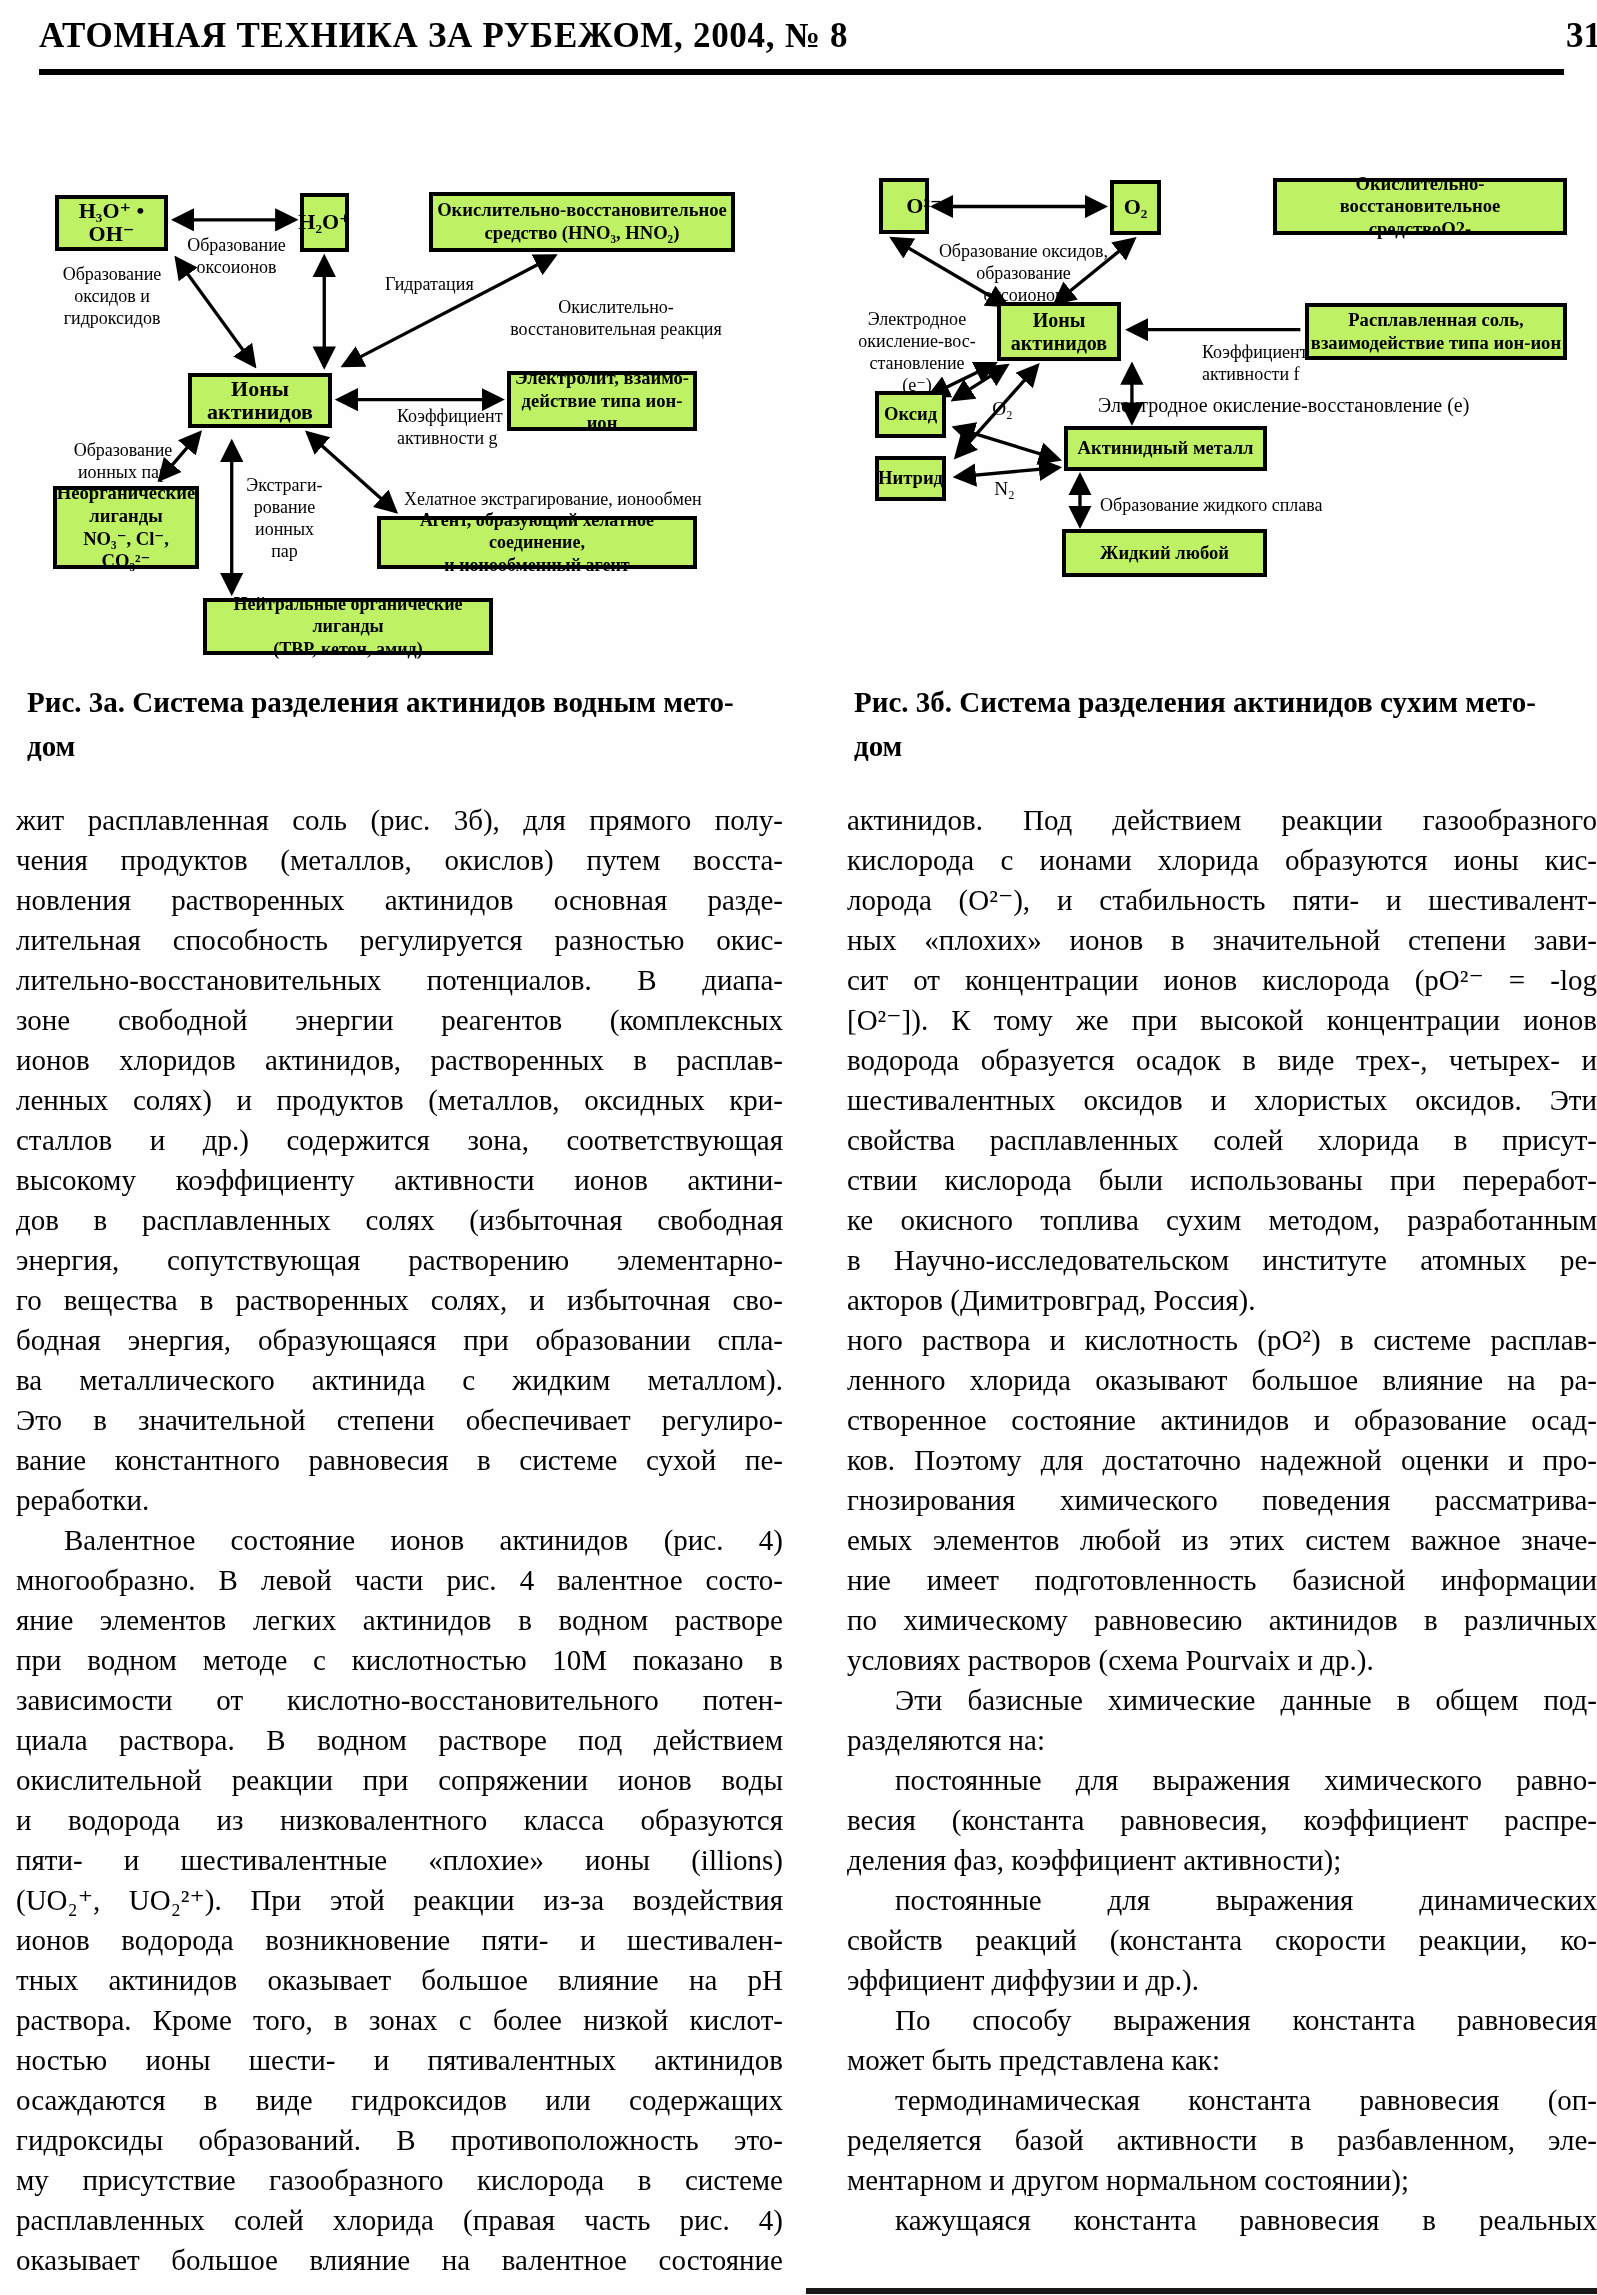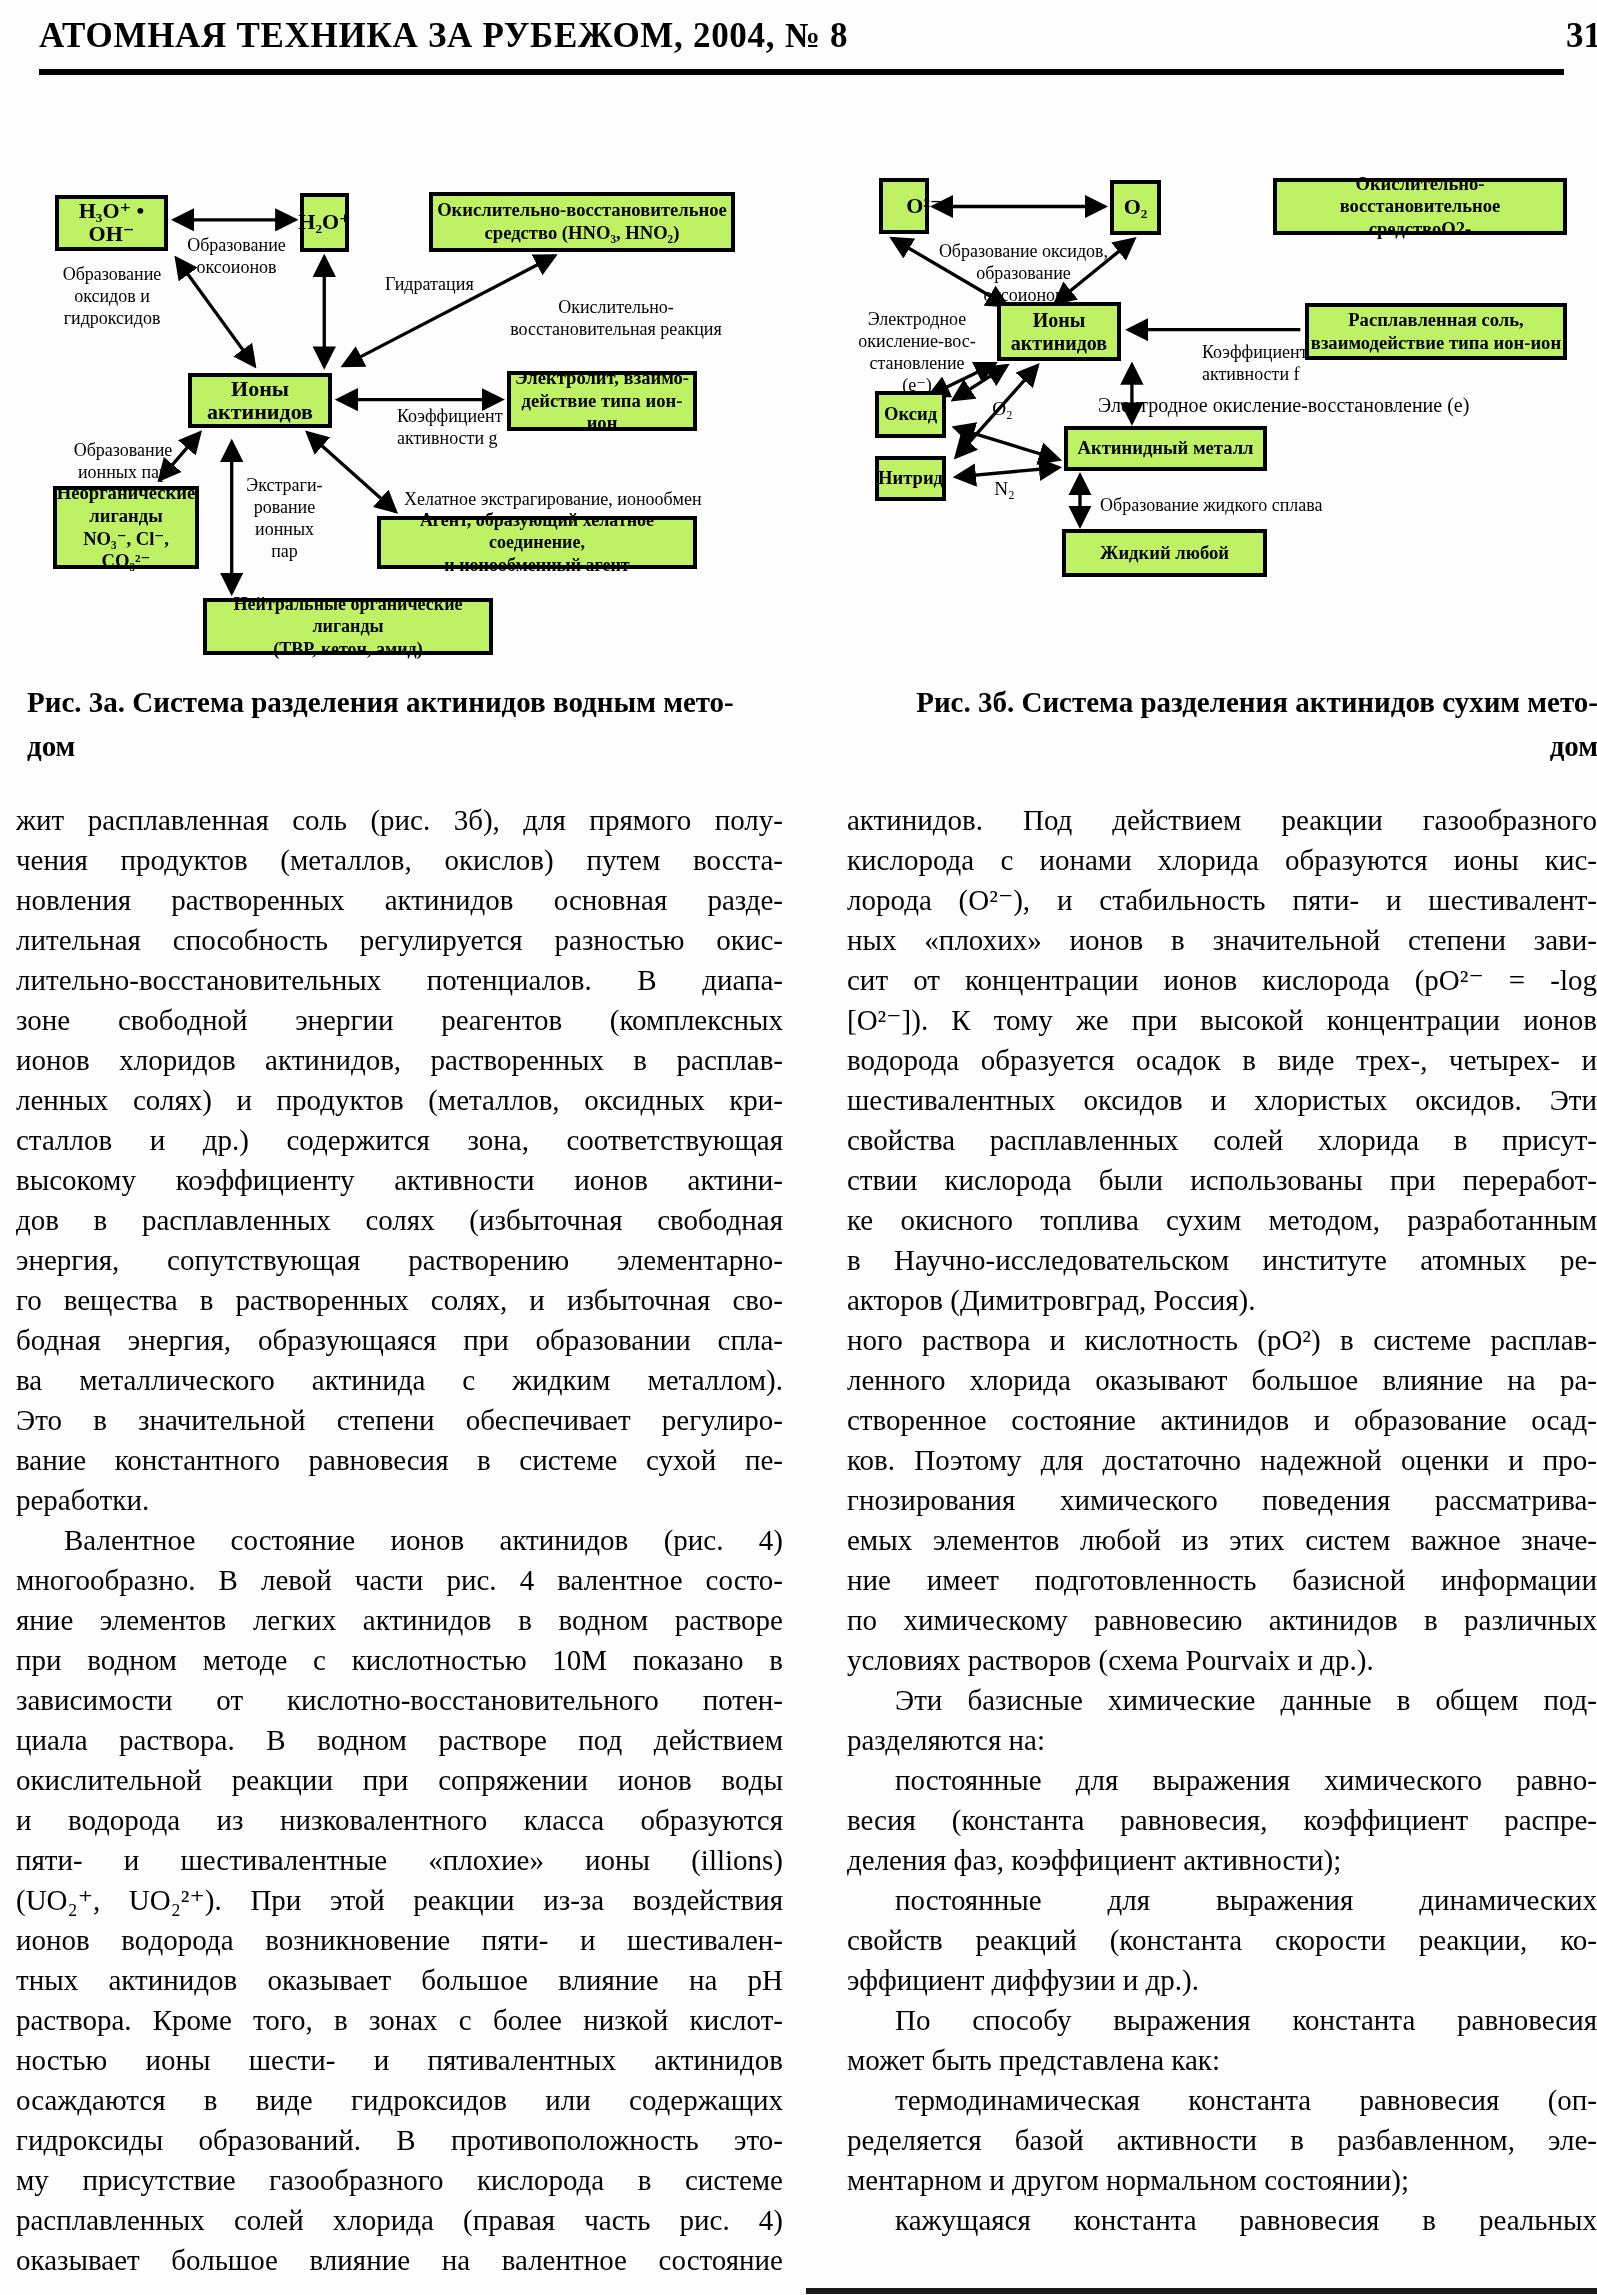--- a/index.html
+++ b/index.html
@@ -159,21 +159,21 @@
   </div>
   <div class="dlabel left" style="left:1098px;top:394px;width:479px;font-size:20px;">Электродное окисление-восстановление (е)</div>
   <div class="dlabel" style="left:984px;top:398px;width:37px;font-size:19.3px;">O₂</div>
   <div class="dlabel" style="left:986px;top:478px;width:37px;font-size:19.3px;">N₂</div>
   <div class="dlabel left" style="left:1100px;top:494px;width:286px;">Образование жидкого сплава</div>
 
   <div class="caption" style="left:27px;top:680px;width:772px;">
     <div>Рис. 3а. Система разделения актинидов водным мето-</div>
     <div>дом</div>
   </div>
-  <div class="caption" style="left:854px;top:680px;width:744px;text-align:right;">
+  <div class="caption" style="left:854px;top:680px;width:744px;">
     <div>Рис. 3б. Система разделения актинидов сухим мето-</div>
     <div>дом</div>
   </div>
 
   <div class="col" id="col-left" style="left:16px;width:767px;">
       <div class="bline">жит расплавленная соль (рис. 3б), для прямого полу-</div>
       <div class="bline">чения продуктов (металлов, окислов) путем восста-</div>
       <div class="bline">новления растворенных актинидов основная разде-</div>
       <div class="bline">лительная способность регулируется разностью окис-</div>
       <div class="bline">лительно-восстановительных потенциалов. В диапа-</div>

